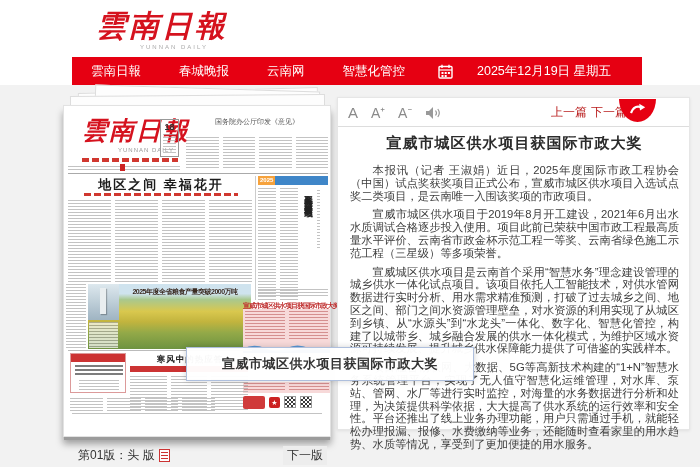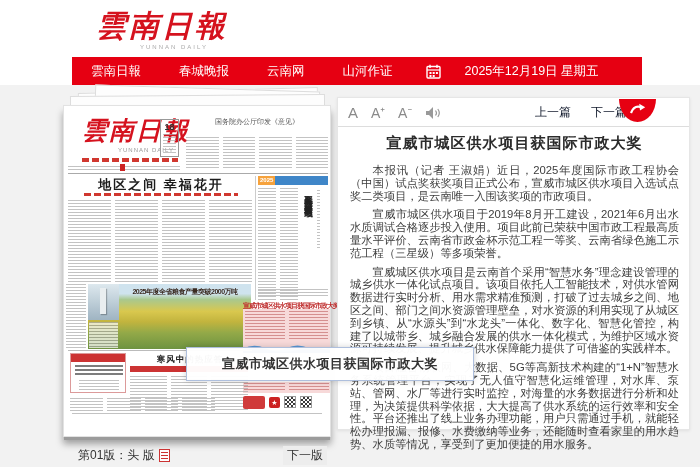--- a/index.html
+++ b/index.html
@@ -61,21 +61,21 @@
   .pdf-ic { display:inline-block; width:11px; height:13px; background:#fff; border:1px solid #c33; position:relative; }
   .pdf-ic::before { content:""; position:absolute; left:1px; top:2px; width:7px; height:7px;
      background:repeating-linear-gradient(180deg,#c33 0 1px,transparent 1px 3px); }
 
   
   .panel { position:absolute; left:337px; top:97px; width:353px; height:333px; background:#fff; border:1px solid #e6e6e6; box-shadow:0 1px 3px rgba(0,0,0,.08); }
   .toolbar { position:absolute; left:0; top:0; width:100%; height:29px; border-bottom:1px solid #ddd; }
   .font-ctrls { position:absolute; left:10px; top:0; height:29px; display:flex; align-items:center; gap:13px; color:#8a8a8a; }
   .fbtn { font-size:14px; cursor:pointer; }
   .fbtn:first-child { font-size:15px; }
-  .pn-ctrls { position:absolute; right:62px; top:0; height:29px; display:flex; align-items:center; gap:20px; font-size:12px; color:#0f172a; }
+  .pn-ctrls { position:absolute; right:62px; top:0; height:29px; display:flex; align-items:center; gap:4px; font-size:12px; color:#b91c1c; }
   .pn-ctrls span { cursor:pointer; }
   .backbtn { position:absolute; right:33px; top:1px; width:37px; height:23px; background:#e60012; border-radius:0 0 50% 50%/0 0 100% 100%; cursor:pointer; }
   .backbtn svg { position:absolute; left:8px; top:3px; }
   .art-title { position:absolute; left:10px; top:36px; width:333px; text-align:center; font-size:15px; font-weight:bold; color:#2b2b2b; letter-spacing:1px; }
   .art-body { position:absolute; left:12px; top:66px; width:329px; font-size:11.3px; line-height:12.8px; color:#3d3d3d; text-align:justify; }
   .art-body p { position:static; text-indent:2em; margin-bottom:6px; }
 
   
   .tooltip { position:absolute; left:186px; top:347px; width:288px; height:34px; background:rgba(255,255,255,.97);
      border:1px solid #aebfdd; box-shadow:0 0 6px rgba(0,0,0,.18); z-index:50;
@@ -89,21 +89,21 @@
 
   <div class="site-header">
     <div class="site-logo">雲南日報</div>
     <div class="site-logo-sub">YUNNAN DAILY</div>
   </div>
 
   <div class="nav">
     <div class="nav-item">雲南日報</div>
     <div class="nav-item">春城晚报</div>
     <div class="nav-item">云南网</div>
-    <div class="nav-item">山河作证</div>
+    <div class="nav-item">智慧化管控</div>
     <div class="nav-cal">
       <svg width="15" height="15" viewBox="0 0 15 15">
           <rect x="1" y="2.5" width="13" height="11.5" rx="1" fill="none" stroke="#fff" stroke-width="1.4"></rect>
           <line x1="4" y1="0.8" x2="4" y2="4" stroke="#fff" stroke-width="1.4"></line>
           <line x1="11" y1="0.8" x2="11" y2="4" stroke="#fff" stroke-width="1.4"></line>
           <line x1="1" y1="6" x2="14" y2="6" stroke="#fff" stroke-width="1.2"></line>
           <rect x="3.5" y="8" width="2" height="2" fill="#fff"></rect>
           <rect x="6.7" y="8" width="2" height="2" fill="#fff"></rect>
           <rect x="9.9" y="8" width="2" height="2" fill="#fff"></rect>
           <rect x="3.5" y="11" width="2" height="2" fill="#fff"></rect>

